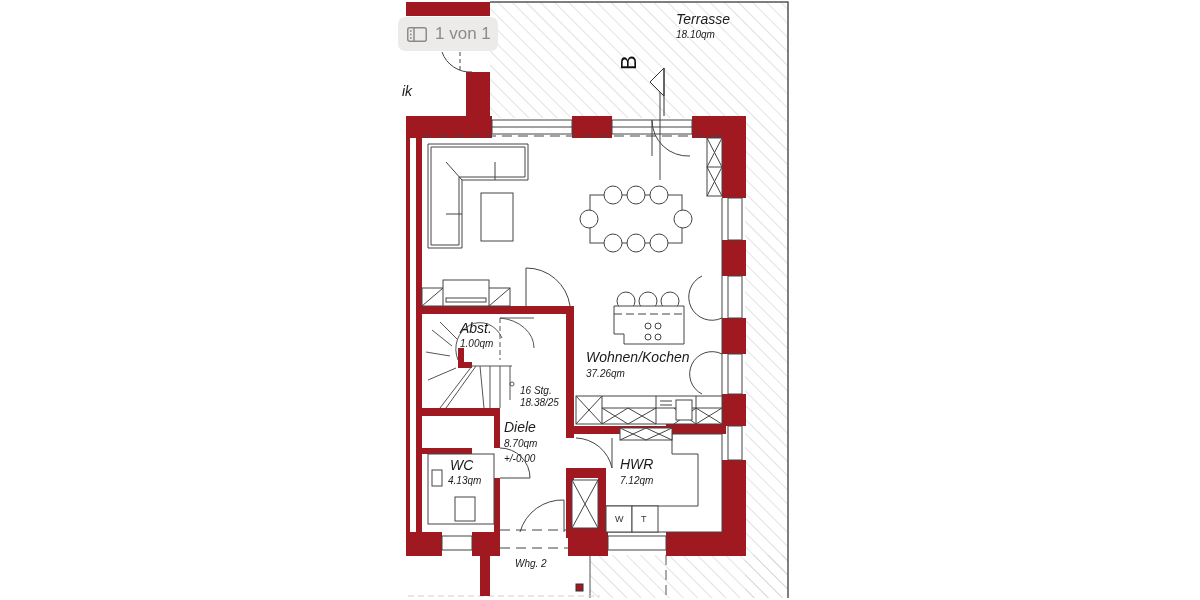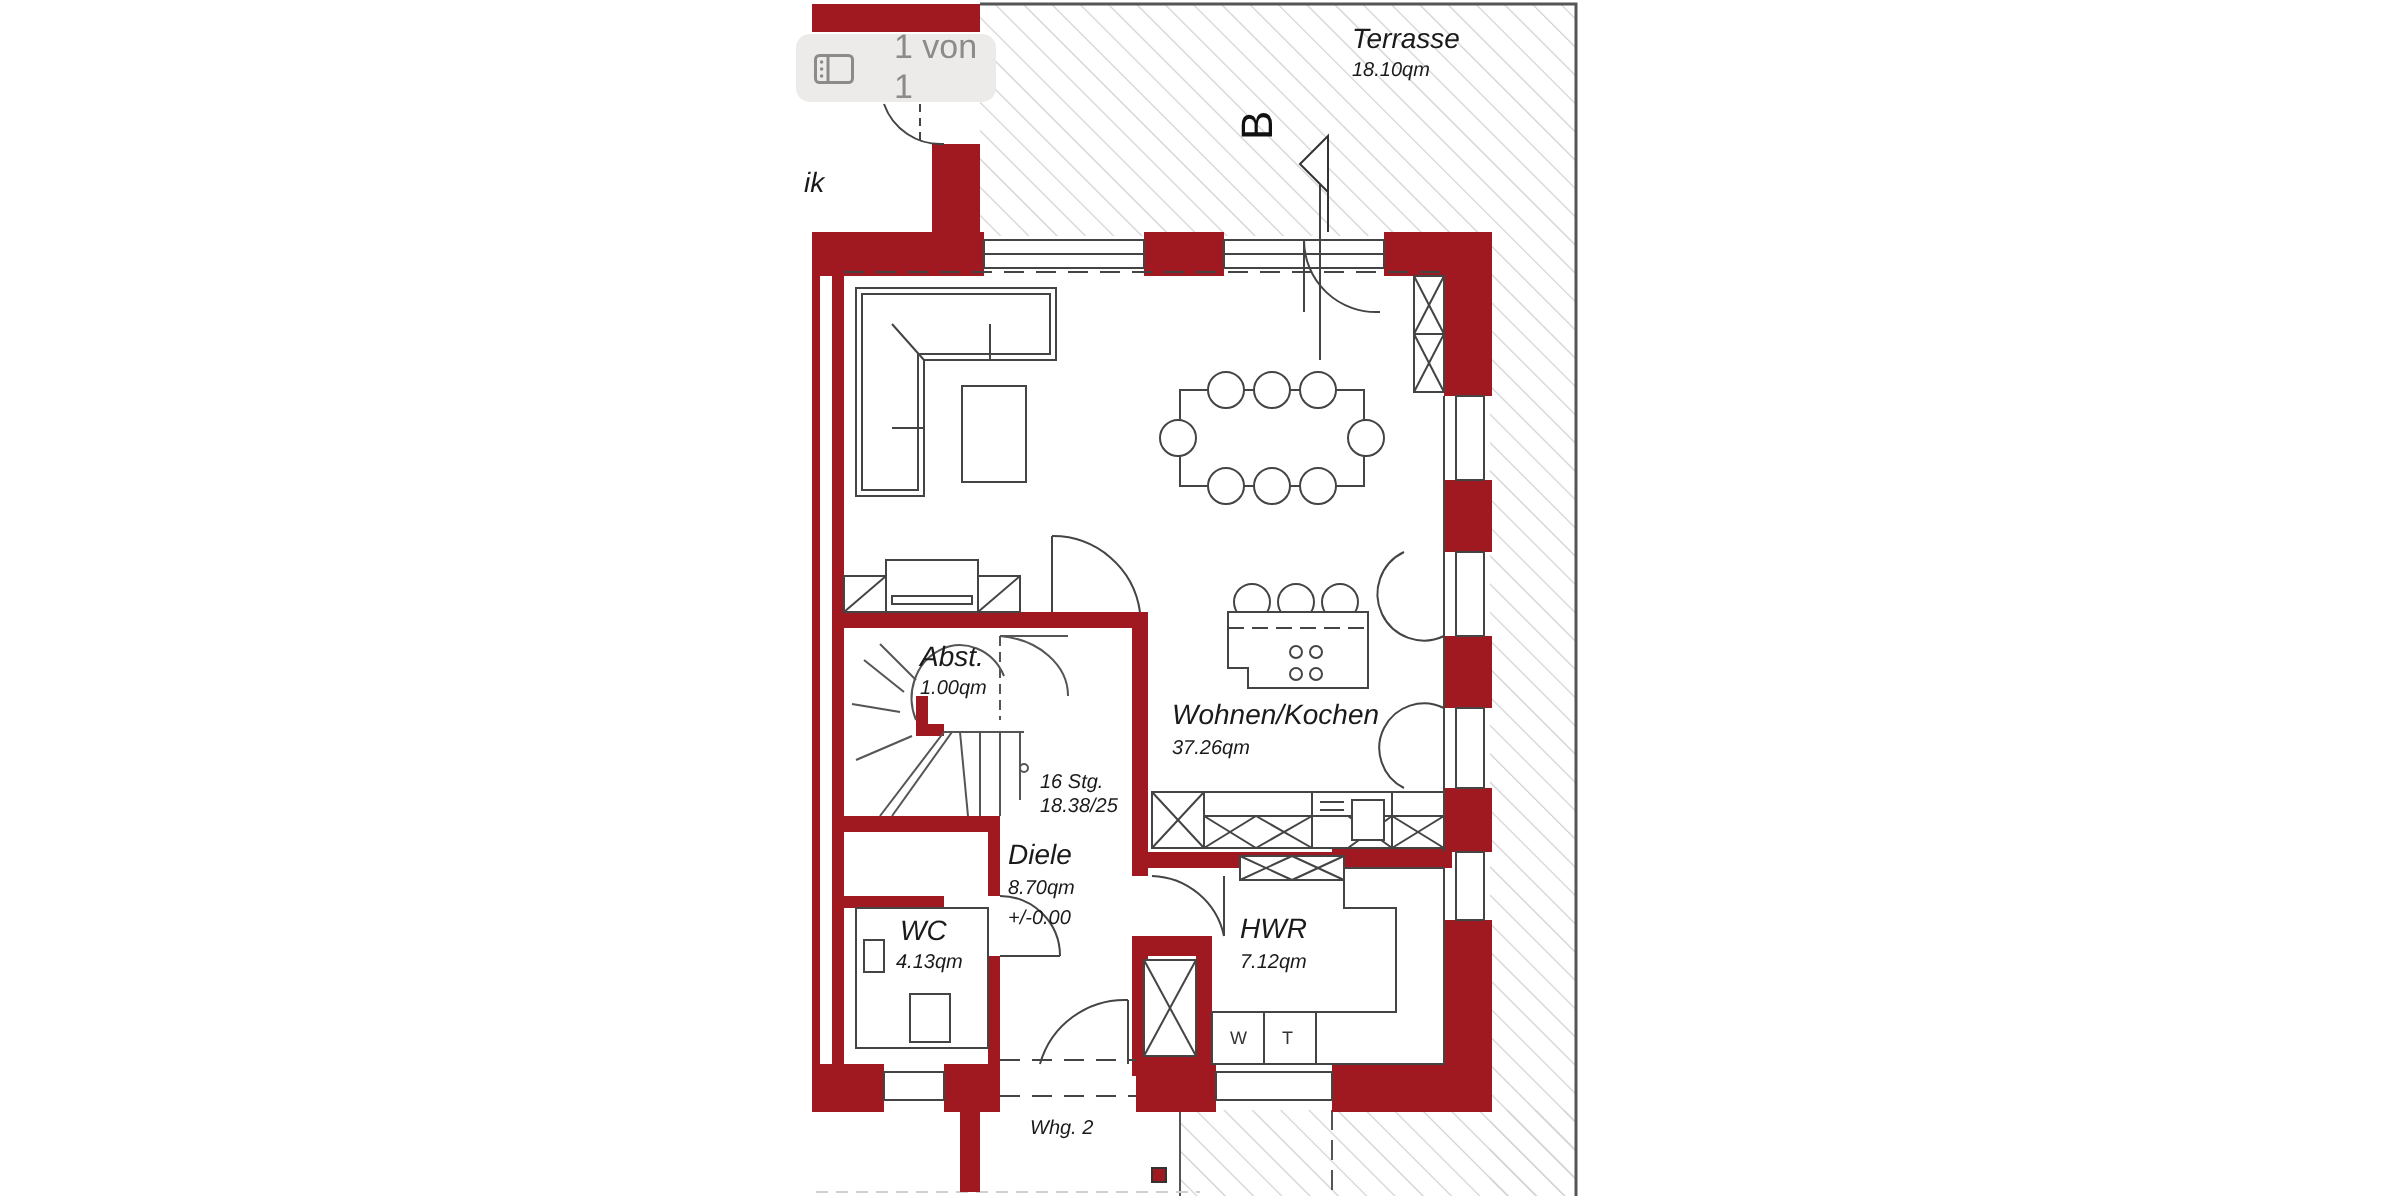--- a/index.html
+++ b/index.html
@@ -4,21 +4,21 @@
 <style>
   html, body { margin: 0; padding: 0; }
   body {
     width: 1200px; height: 600px; background: #ffffff; overflow: hidden;
     position: relative; font-family: "Liberation Sans", sans-serif;
   }
   #plan-svg { position: absolute; left: 0; top: 0; }
   .page-indicator {
     position: absolute; left: 398px; top: 17px; width: 100px; height: 34px;
     background: rgba(235,233,231,0.92); border-radius: 7px;
-    display: flex; align-items: center; gap: 20px; padding-left: 9px; box-sizing: border-box;
+    display: flex; align-items: center; gap: 8px; padding-left: 9px; box-sizing: border-box;
     color: #8c8b8a; font-size: 17px; font-family: "Liberation Sans", sans-serif;
   }
   .page-indicator .pi-icon { width: 20px; height: 15px; display: inline-block; }
   .lbl { font-family: "Liberation Sans", sans-serif; font-style: italic; fill: #1a1a1a; }
 </style>
 </head>
 <body>
 
 <svg id="plan-svg" width="1200" height="600" viewBox="0 0 1200 600" xmlns="http://www.w3.org/2000/svg">
   <defs>

